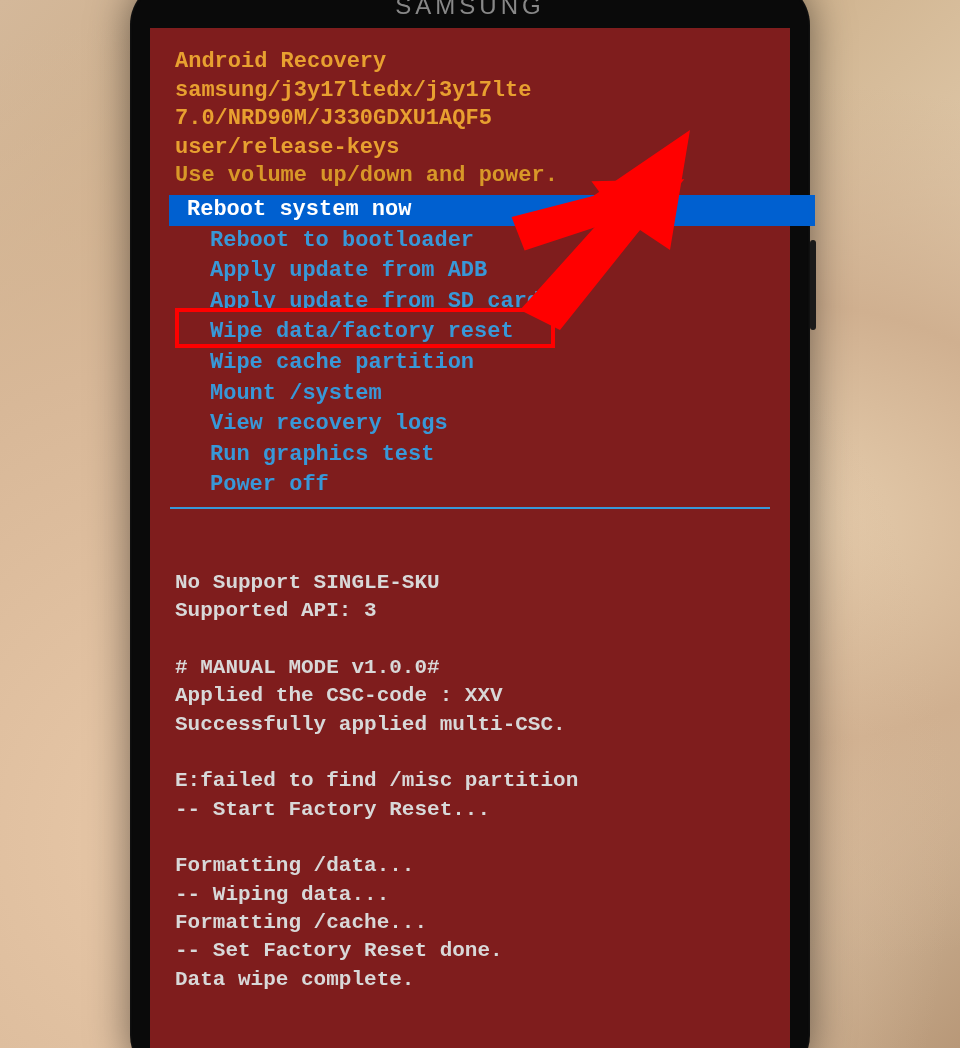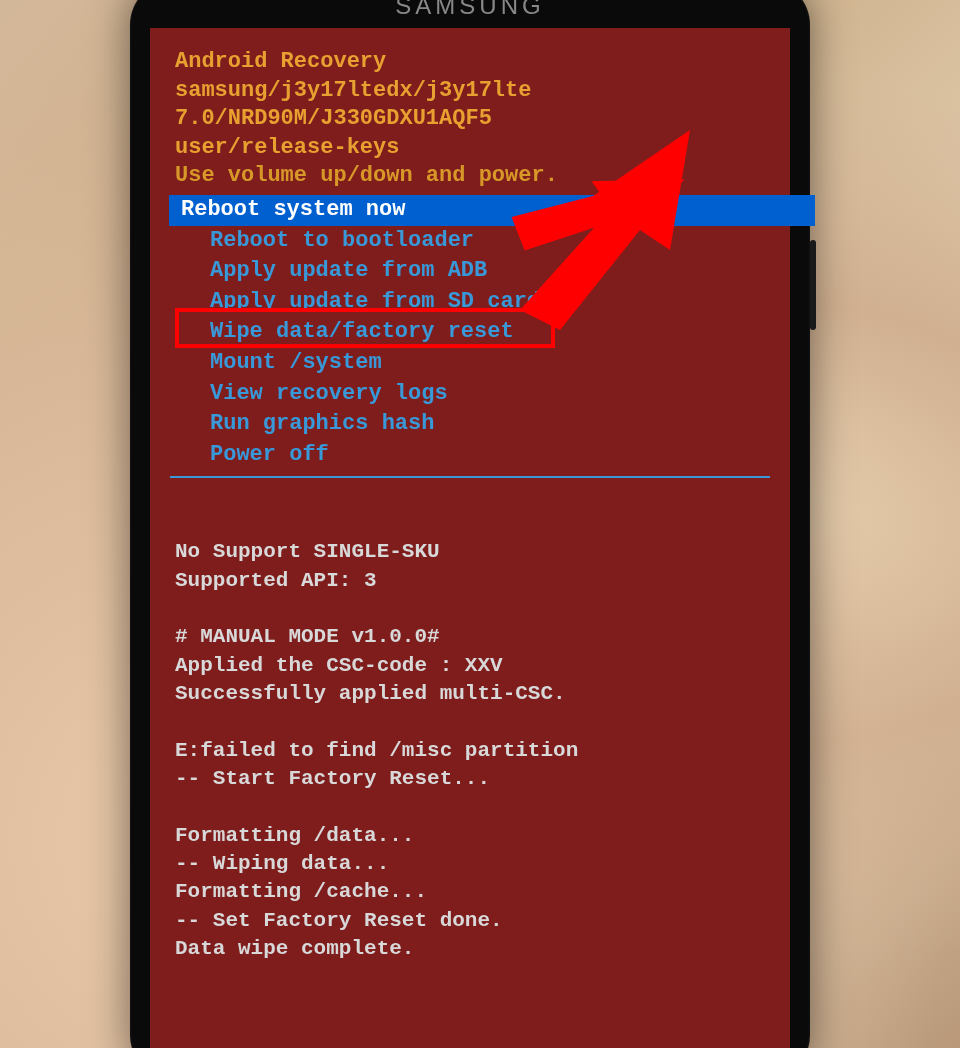--- a/index.html
+++ b/index.html
@@ -60,21 +60,21 @@
   }
   .menu-item {
     color: #3898d8;
     padding: 1px 0;
     white-space: nowrap;
     margin-left: 35px;
   }
   .menu-item.selected {
     background: #0060d0;
     color: #fff;
-    padding-left: 12px;
+    padding-left: 18px;
     margin-left: -6px;
     margin-right: -50px;
   }
   .menu-divider {
     border-top: 2px solid #3898d8;
     margin: 6px -5px 0 -5px;
   }
   .log-section {
     margin-top: 60px;
     color: #d8d8d8;
@@ -128,23 +128,24 @@
     <div class="header-line">7.0/NRD90M/J330GDXU1AQF5</div>
     <div class="header-line">user/release-keys</div>
     <div class="instruct">Use volume up/down and power.</div>
 
     <div class="menu-container">
       <div class="menu-item selected">Reboot system now</div>
       <div class="menu-item">Reboot to bootloader</div>
       <div class="menu-item">Apply update from ADB</div>
       <div class="menu-item">Apply update from SD card</div>
       <div class="menu-item">Wipe data/factory reset</div>
+      <div class="menu-item">Wipe cache partition</div>
       <div class="menu-item">Mount /system</div>
       <div class="menu-item">View recovery logs</div>
-      <div class="menu-item">Run graphics hash</div>
+      <div class="menu-item">Run graphics test</div>
       <div class="menu-item">Power off</div>
       <div class="menu-divider"></div>
     </div>
 
     <div class="log-section">
       <div class="log-line">No Support SINGLE-SKU</div>
       <div class="log-line">Supported API: 3</div>
       <div class="log-line">&nbsp;</div>
       <div class="log-line"># MANUAL MODE v1.0.0#</div>
       <div class="log-line">Applied the CSC-code : XXV</div>

